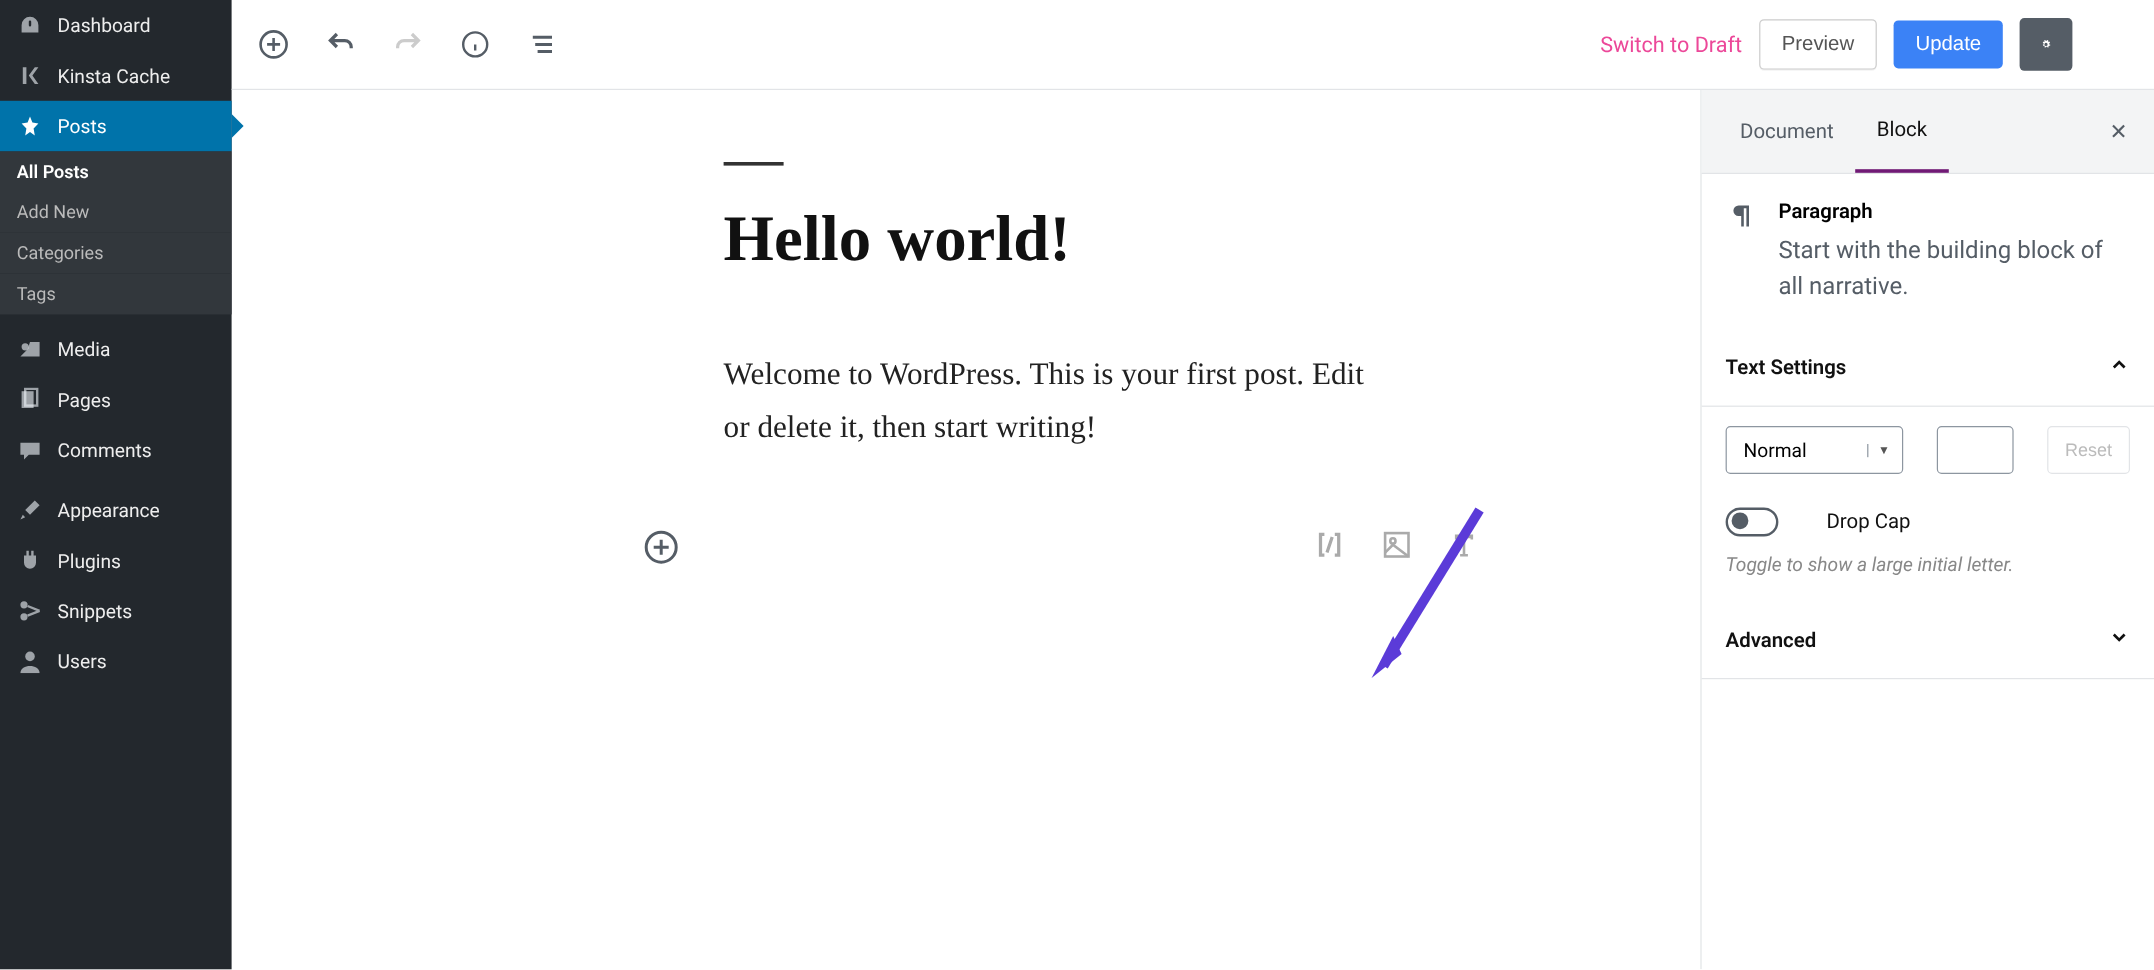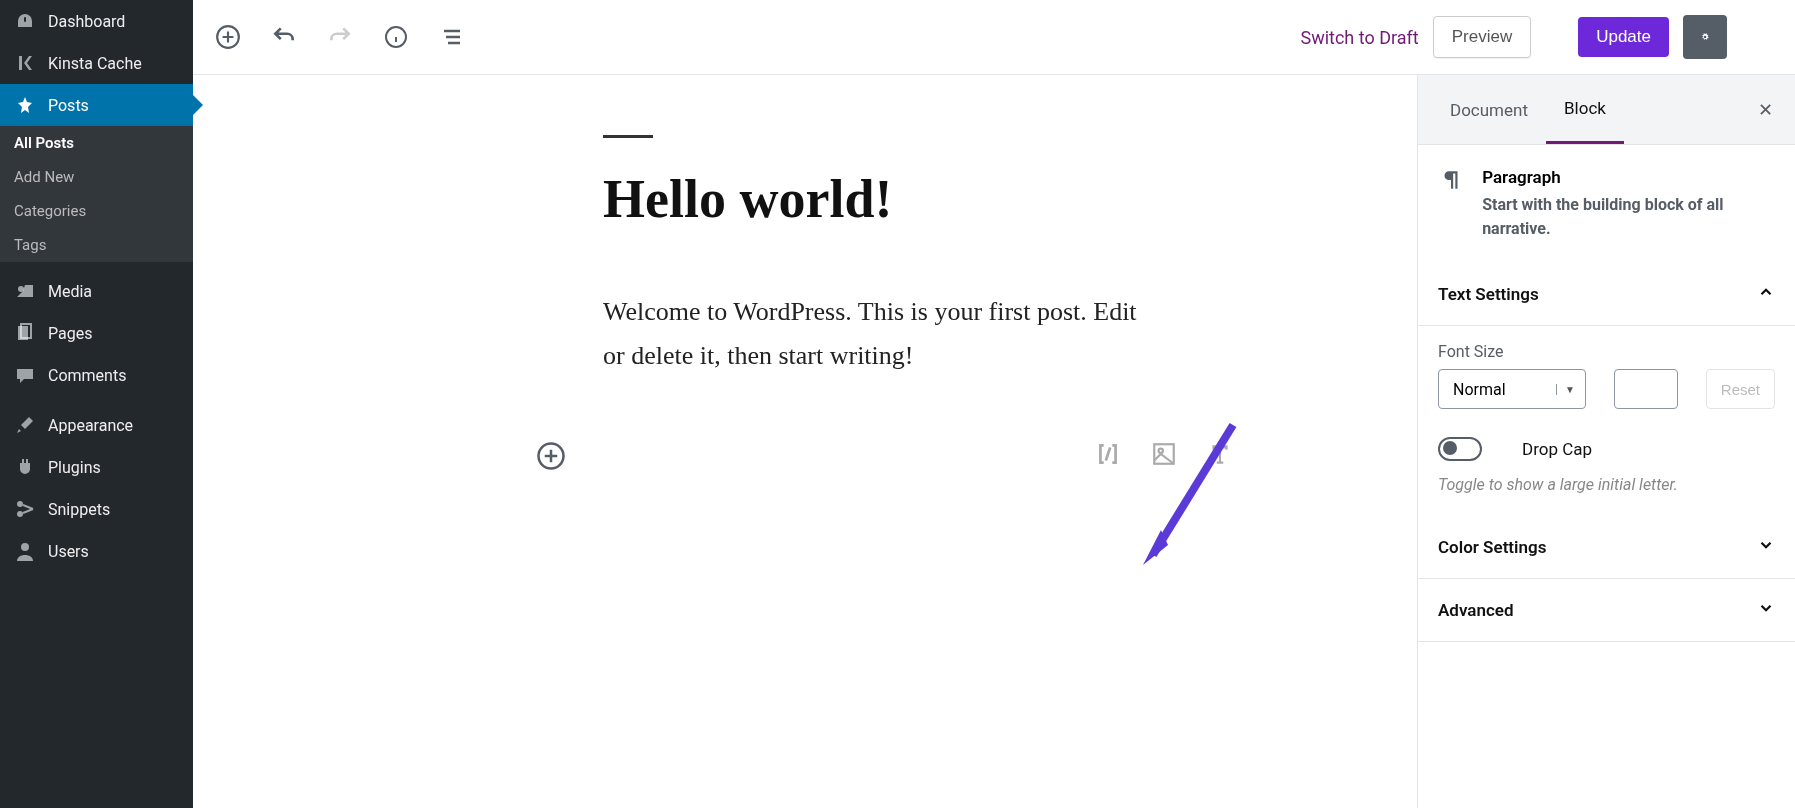--- a/index.html
+++ b/index.html
@@ -16,24 +16,24 @@
 .sidebar-item.active .side-icon { color: #fff; }
 .sidebar-sep { height: 8px; }
 
 
 .main { flex: 1; display: flex; flex-direction: column; }
 .topbar { height: 75px; border-bottom: 1px solid #e2e4e7; display: flex; align-items: center; padding: 0 18px; gap: 16px; }
 .topbar-left { display: flex; gap: 22px; align-items: center; }
 .topbar-right { margin-left: auto; display: flex; align-items: center; gap: 14px; }
 .tb-btn { width: 34px; height: 34px; display: flex; align-items: center; justify-content: center; color: #555d66; cursor: pointer; }
 .tb-btn.faded { color: #ccc; }
-.switch-link { color: #701a75; font-size: 18px; cursor: pointer; margin-left: 22px; }
+.switch-link { color: #ec4899; font-size: 18px; cursor: pointer; margin-left: 22px; }
 .btn { padding: 10px 18px; border-radius: 4px; font-size: 17px; cursor: pointer; }
 .btn.preview { background: #fff; border: 1px solid #ccc; color: #555; box-shadow: 0 1px 0 rgba(0,0,0,0.05); }
-.btn.update { background: #6d28d9; color: #fff; border: none; margin-left: 33px; }
+.btn.update { background: #3b82f6; color: #fff; border: none; }
 .btn.settings { background: #555d66; color: #fff; width: 44px; height: 44px; display: flex; align-items: center; justify-content: center; border-radius: 4px; }
 .btn.more { width: 26px; height: 44px; display: flex; align-items: center; justify-content: center; color: #555d66; }
 
 
 .editor-wrap { flex: 1; display: flex; overflow: hidden; }
 .editor { flex: 1; padding: 60px 40px 40px 100px; position: relative; }
 .title-rule { width: 50px; height: 3px; background: #333; margin-left: 310px; margin-bottom: 30px; }
 .post-title { font-size: 54px; font-weight: 700; color: #111; margin-left: 310px; margin-bottom: 60px; font-family: Georgia, serif; }
 .post-body { font-family: Georgia, serif; font-size: 26px; color: #222; margin-left: 310px; max-width: 560px; line-height: 1.7; }
 .shortcode-block { margin-left: 310px; margin-top: 48px; max-width: 610px; background: #f3f4f5; padding: 20px 24px; display: flex; align-items: center; gap: 18px; }
@@ -48,21 +48,21 @@
 .panel { width: 378px; border-left: 1px solid #e2e4e7; background: #fff; display: flex; flex-direction: column; flex-shrink: 0; }
 .panel-tabs { display: flex; align-items: center; height: 70px; border-bottom: 1px solid #e2e4e7; background: #f3f4f5; padding: 0 14px; }
 .ptab { padding: 0 18px; height: 100%; display: flex; align-items: center; color: #555d66; cursor: pointer; font-size: 17px; }
 .ptab.active { color: #111; font-weight: 400; border-bottom: 3px solid #701a75; }
 .ptab-close { margin-left: auto; padding: 0 8px; color: #555d66; cursor: pointer; font-size: 18px; }
 .panel-section { padding: 20px 20px; border-bottom: 1px solid #e2e4e7; }
 .panel-section.row { display: flex; align-items: center; justify-content: space-between; cursor: pointer; font-weight: 600; color: #111; font-size: 17px; }
 .block-header { display: flex; gap: 18px; padding: 22px 20px; }
 .block-icon { width: 28px; color: #555d66; }
 .block-title { font-weight: 600; font-size: 17px; }
-.block-desc { color: #555d66; font-size: 16px; margin-top: 6px; line-height: 1.5; font-weight: bold; }
+.block-desc { color: #555d66; font-size: 20px; margin-top: 6px; line-height: 1.5; }
 .ts-body { padding: 16px 20px 22px; }
 .ts-label { color: #555d66; font-size: 16px; margin-bottom: 8px; }
 .ts-row { display: flex; align-items: center; gap: 28px; }
 .select { border: 1px solid #8d96a0; border-radius: 4px; height: 40px; padding: 0 40px 0 14px; font-size: 16px; background: #fff; position: relative; width: 160px; display: flex; align-items: center; }
 .select::after { content: '▼'; position: absolute; right: 10px; font-size: 10px; color: #555; border-left: 1px solid #8d96a0; padding-left: 8px; }
 .numbox { border: 1px solid #8d96a0; border-radius: 4px; height: 40px; width: 64px; background: #fff; }
 .reset { border: 1px solid #e2e4e7; color: #bbb; background: #fff; height: 40px; padding: 0 14px; border-radius: 4px; font-size: 15px; }
 .dropcap-row { display: flex; align-items: center; gap: 40px; margin-top: 28px; }
 .toggle { width: 44px; height: 24px; border: 2px solid #555d66; border-radius: 14px; position: relative; }
 .toggle::after { content: ''; position: absolute; left: 3px; top: 2px; width: 14px; height: 14px; background: #555d66; border-radius: 50%; }
@@ -268,42 +268,35 @@
         </div>
       </div>
 
       <div class="panel-section row">
         <span>Text Settings</span>
         <span><svg width="18" height="18" viewBox="0 0 24 24" fill="none" stroke="currentColor" stroke-width="3">
               <path d="M6 15l6-6 6 6"></path>
             </svg></span>
       </div>
       <div class="ts-body">
-        <div class="ts-label">Font Size</div>
         <div class="ts-row">
           <div class="select">
               <span>Normal</span>
             </div>
           <input class="numbox" style="">
           <button class="reset">Reset</button>
         </div>
         <div class="dropcap-row">
           <div class="toggle"></div>
           <span class="dropcap-label">Drop Cap</span>
         </div>
         <div class="hint">Toggle to show a large initial letter.</div>
       </div>
 
       <div class="panel-section row">
-        <span>Color Settings</span>
-        <span><svg width="18" height="18" viewBox="0 0 24 24" fill="none" stroke="currentColor" stroke-width="3">
-              <path d="M6 9l6 6 6-6"></path>
-            </svg></span>
-      </div>
-      <div class="panel-section row">
         <span>Advanced</span>
         <span><svg width="18" height="18" viewBox="0 0 24 24" fill="none" stroke="currentColor" stroke-width="3">
               <path d="M6 9l6 6 6-6"></path>
             </svg></span>
       </div>
     </aside>
   </div>
 </div>
 
 </body></html>

